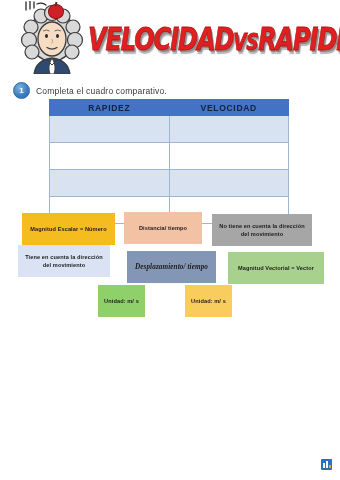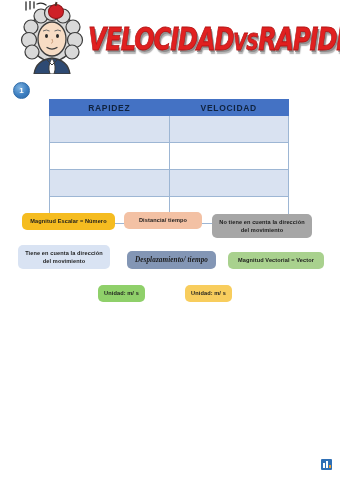--- a/index.html
+++ b/index.html
@@ -128,30 +128,30 @@
     background: #ffffff;
   }
   .table tr.shaded td {
     background: #d9e2f1;
   }
 
   
   .card {
     position: absolute;
     box-sizing: border-box;
-    border-radius: 5px;
+    border-radius: 0;
     display: flex;
     align-items: center;
     justify-content: center;
     text-align: center;
     font-size: 5.6px;
     font-weight: bold;
     color: #1c1c1c;
     line-height: 1.45;
-    padding: 2px 4px;
+    padding: 16px 4px;
     letter-spacing: .1px;
   }
   .card.italic {
     font-style: italic;
     font-size: 7.2px;
     font-family: "Liberation Serif", serif;
   }
 
   
   .footer {
@@ -226,20 +226,21 @@
 
   <div class="title-wrap">
     <div class="title">
       <span>VELOCIDAD</span><span class="vs">VS</span><span>RAPIDEZ</span>
     </div>
   </div>
 </div>
 
 <div class="instruction-row">
   <div class="badge-num">1</div>
+  <div class="instruction-text">Completa el cuadro comparativo.</div>
 </div>
 
 <table class="table">
   <thead>
     <tr>
       <th>RAPIDEZ</th>
       <th>VELOCIDAD</th>
     </tr>
   </thead>
   <tbody>

